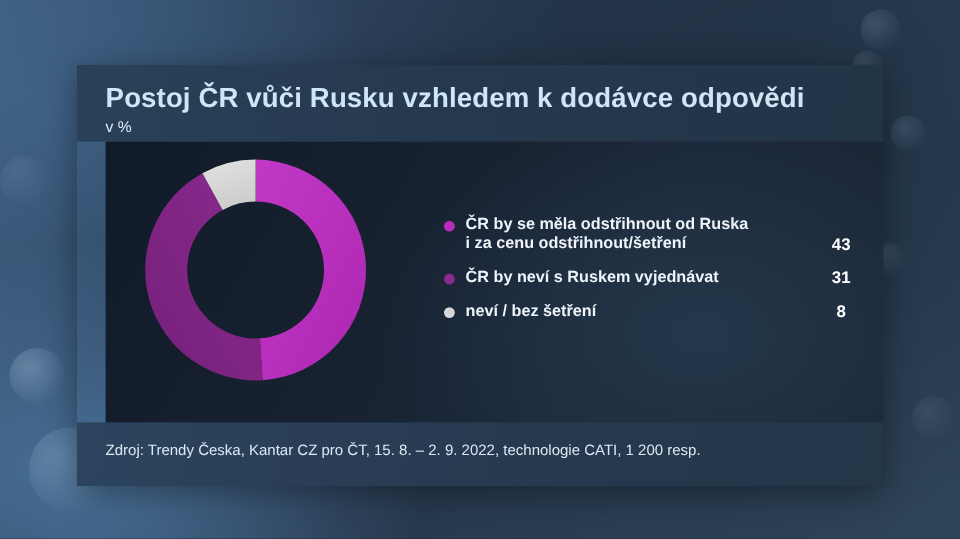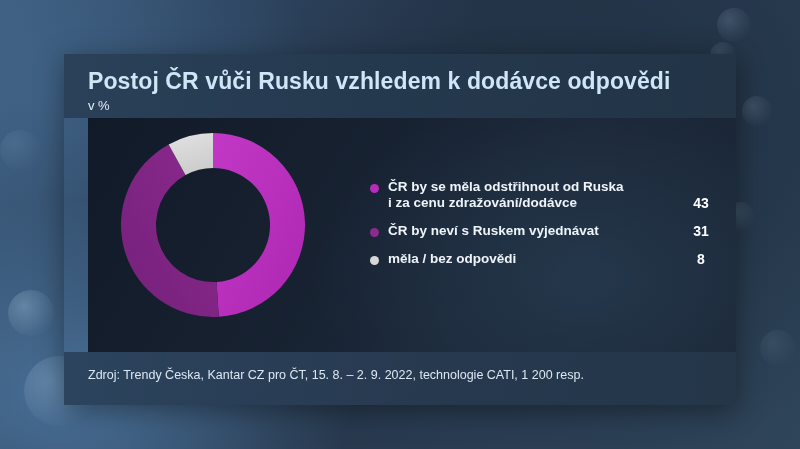--- a/index.html
+++ b/index.html
@@ -199,37 +199,37 @@
             </g>
         </svg>
       </div>
 
       <div id="legend">
 
         <div class="legend-row">
           <span class="bullet" style="background:#b82cbd"></span>
           <span class="legend-label">
             <span>ČR by se měla odstřihnout od Ruska</span>
-            <span class="l2">i za cenu zdražování/dodávce</span>
+            <span class="l2">i za cenu odstřihnout/šetření</span>
           </span>
           <span class="legend-value">43</span>
         </div>
 
         <div class="legend-row">
           <span class="bullet" style="background:#8d2a8e"></span>
           <span class="legend-label">
             <span>ČR by neví s Ruskem vyjednávat</span>
           </span>
           <span class="legend-value">31</span>
         </div>
 
         <div class="legend-row">
           <span class="bullet" style="background:#d7d7d7"></span>
           <span class="legend-label">
-            <span>měla / bez odpovědi</span>
+            <span>neví / bez šetření</span>
           </span>
           <span class="legend-value">8</span>
         </div>
 
       </div>
     </div>
 
     <div class="card-footer">
       <div class="source">Zdroj: Trendy Česka, Kantar CZ pro ČT, 15. 8. – 2. 9. 2022, technologie CATI, 1 200 resp.</div>
     </div>

